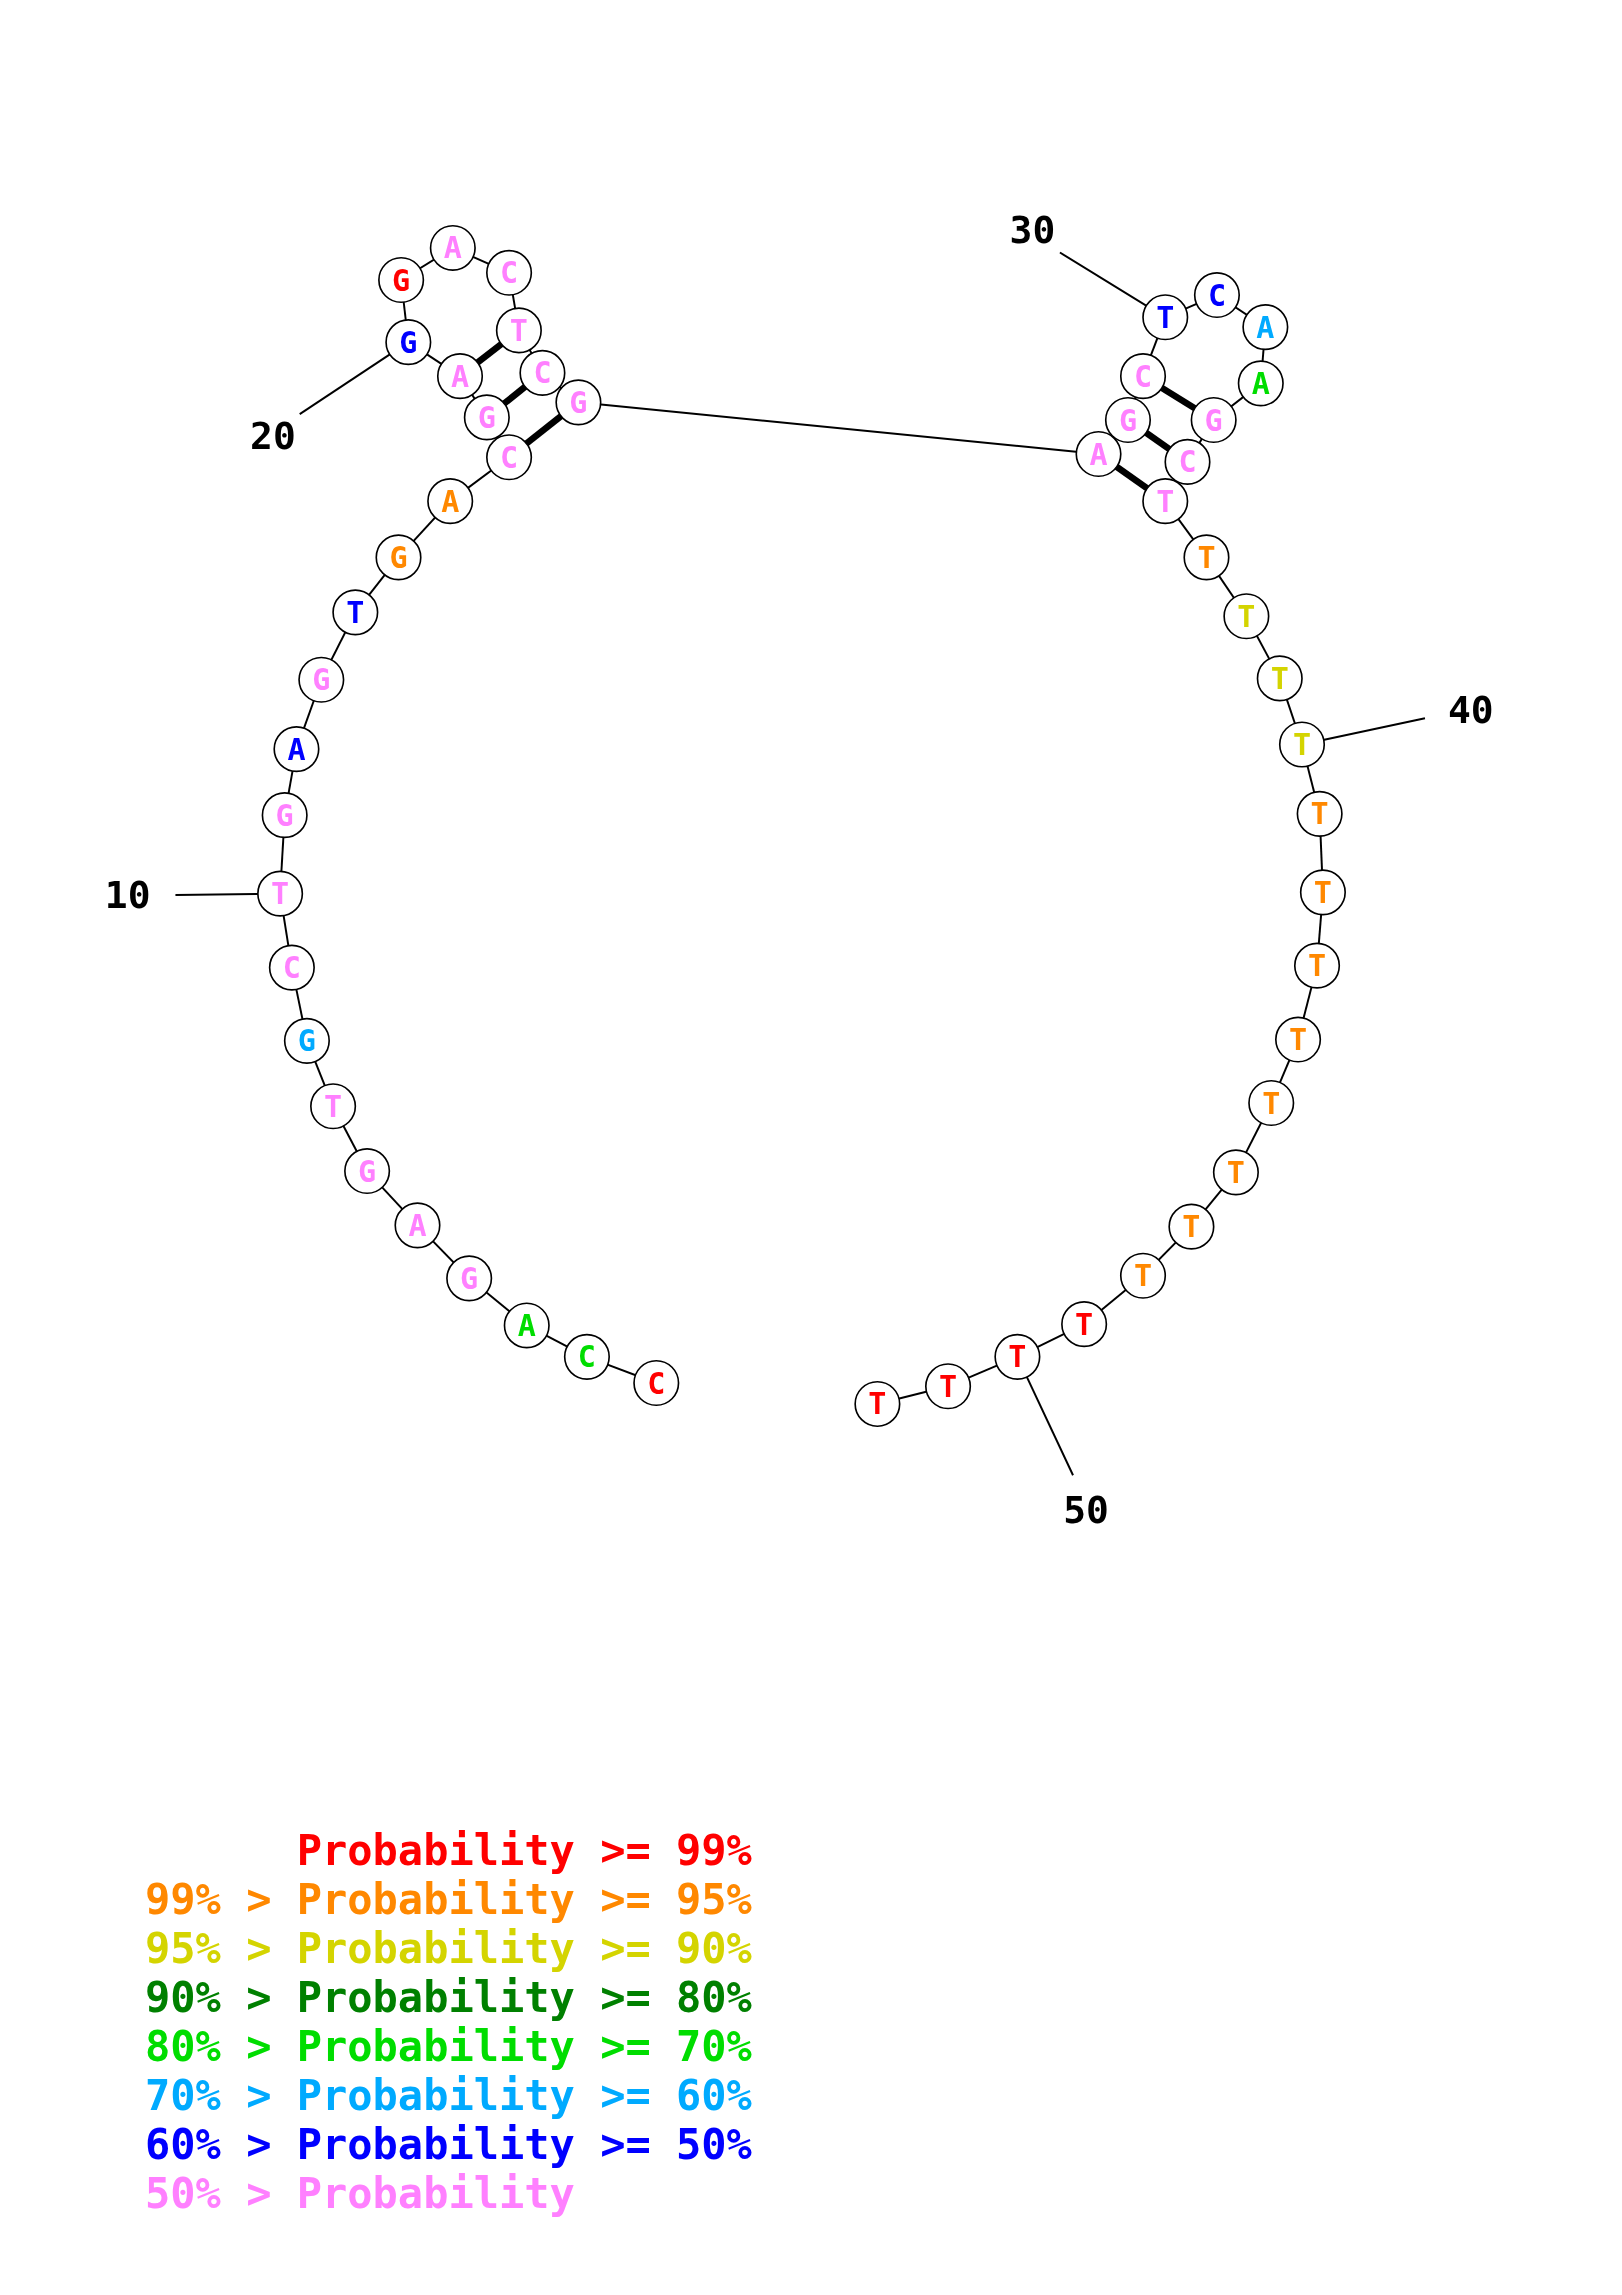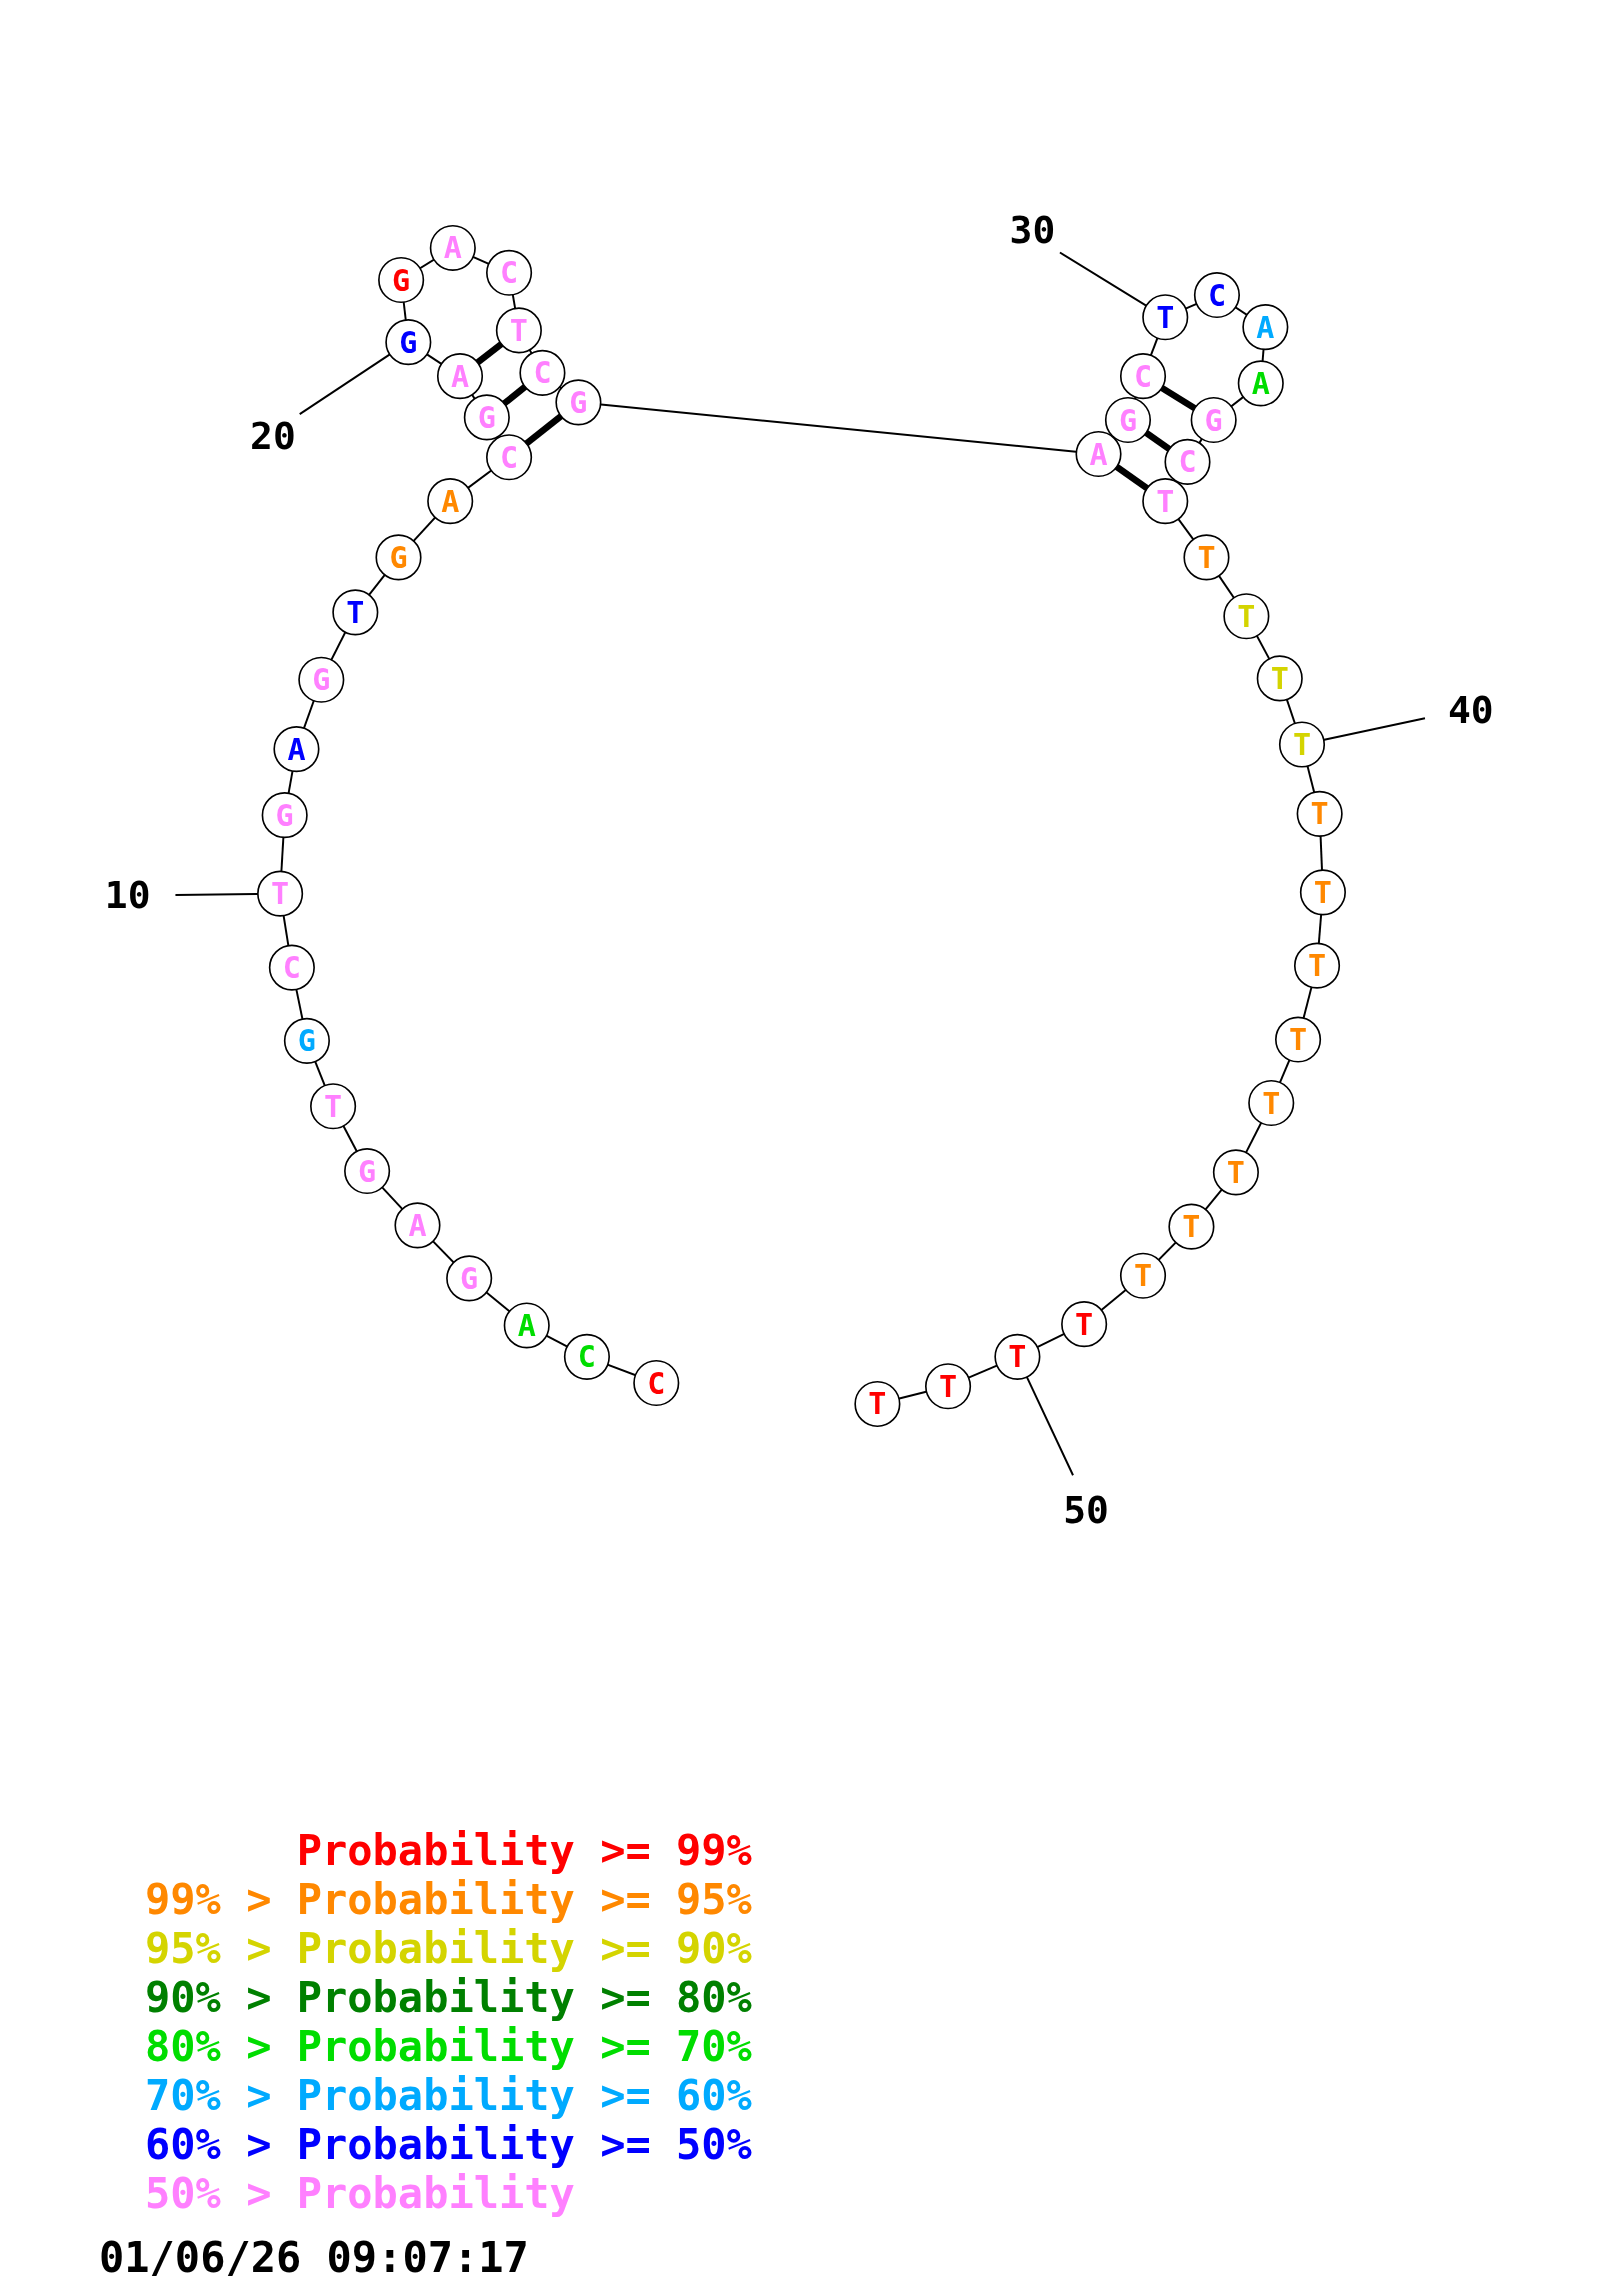--- a/index.html
+++ b/index.html
@@ -182,15 +182,14 @@
       <text x="1449" y="2119" fill="#ff0000" font-size="46" text-anchor="middle" dominant-baseline="central">T</text>
       <circle cx="1341" cy="2146" r="34" fill="#ffffff" stroke="#000000" stroke-width="2.5"></circle>
       <text x="1341" y="2146" fill="#ff0000" font-size="46" text-anchor="middle" dominant-baseline="central">T</text>
       <text x="195" y="1368" fill="#000000" font-size="58" text-anchor="middle" dominant-baseline="central">10</text>
       <text x="417" y="667" fill="#000000" font-size="58" text-anchor="middle" dominant-baseline="central">20</text>
       <text x="1578" y="352" fill="#000000" font-size="58" text-anchor="middle" dominant-baseline="central">30</text>
       <text x="2248" y="1085" fill="#000000" font-size="58" text-anchor="middle" dominant-baseline="central">40</text>
       <text x="1660" y="2308" fill="#000000" font-size="58" text-anchor="middle" dominant-baseline="central">50</text>
     </svg>
   <div id="legend" class="legend"><div style="color: rgb(255, 0, 0);">      Probability &gt;= 99%</div><div style="color: rgb(255, 136, 0);">99% &gt; Probability &gt;= 95%</div><div style="color: rgb(212, 212, 0);">95% &gt; Probability &gt;= 90%</div><div style="color: rgb(0, 128, 0);">90% &gt; Probability &gt;= 80%</div><div style="color: rgb(0, 221, 0);">80% &gt; Probability &gt;= 70%</div><div style="color: rgb(0, 170, 255);">70% &gt; Probability &gt;= 60%</div><div style="color: rgb(0, 0, 255);">60% &gt; Probability &gt;= 50%</div><div style="color: rgb(255, 128, 255);">50% &gt; Probability</div></div>
-  <div class="timestamp">01/06/26 09:07:17</div>
 </div>
 
 
 </body></html>

